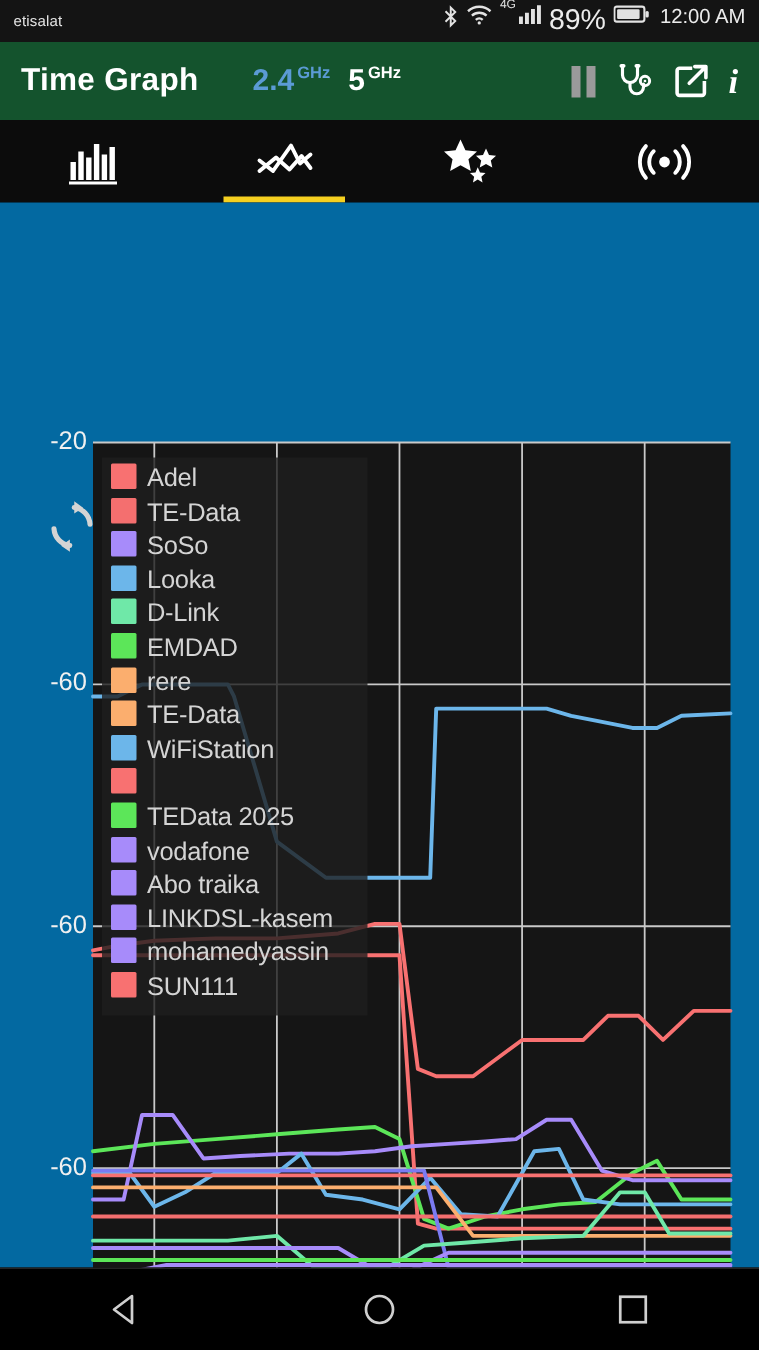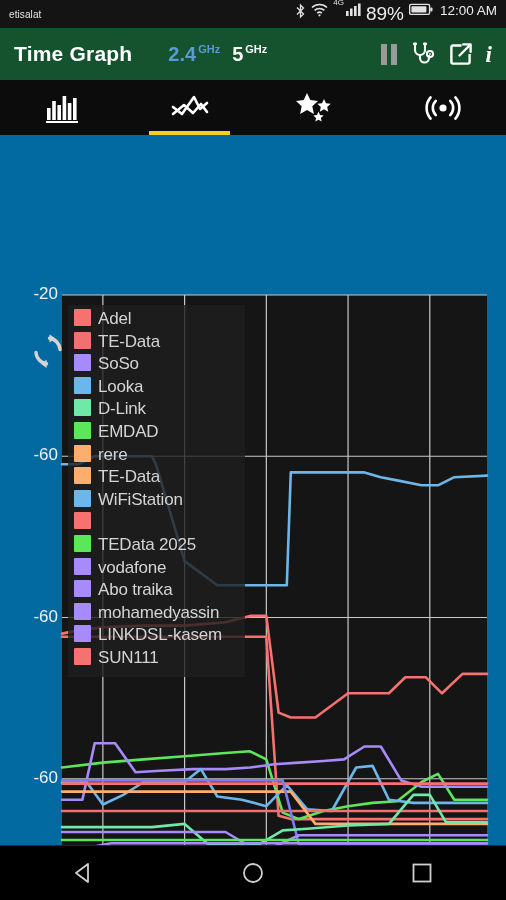--- a/index.html
+++ b/index.html
@@ -291,25 +291,25 @@
       <div class="lg-row">
         <span class="lg-sw" style="background: rgb(167, 139, 250);"></span>
         <span class="lg-tx">vodafone</span>
       </div>
       <div class="lg-row">
         <span class="lg-sw" style="background: rgb(167, 139, 250);"></span>
         <span class="lg-tx">Abo traika</span>
       </div>
       <div class="lg-row">
         <span class="lg-sw" style="background: rgb(167, 139, 250);"></span>
+        <span class="lg-tx">LINKDSL-kasem</span>
+      </div>
+      <div class="lg-row">
+        <span class="lg-sw" style="background: rgb(167, 139, 250);"></span>
         <span class="lg-tx">mohamedyassin</span>
-      </div>
-      <div class="lg-row">
-        <span class="lg-sw" style="background: rgb(167, 139, 250);"></span>
-        <span class="lg-tx">LINKDSL-kasem</span>
       </div>
       <div class="lg-row">
         <span class="lg-sw" style="background: rgb(248, 113, 113);"></span>
         <span class="lg-tx">SUN111</span>
       </div>
     </div>
 </div>
 
 <div class="navbar">
   <div class="nb">

